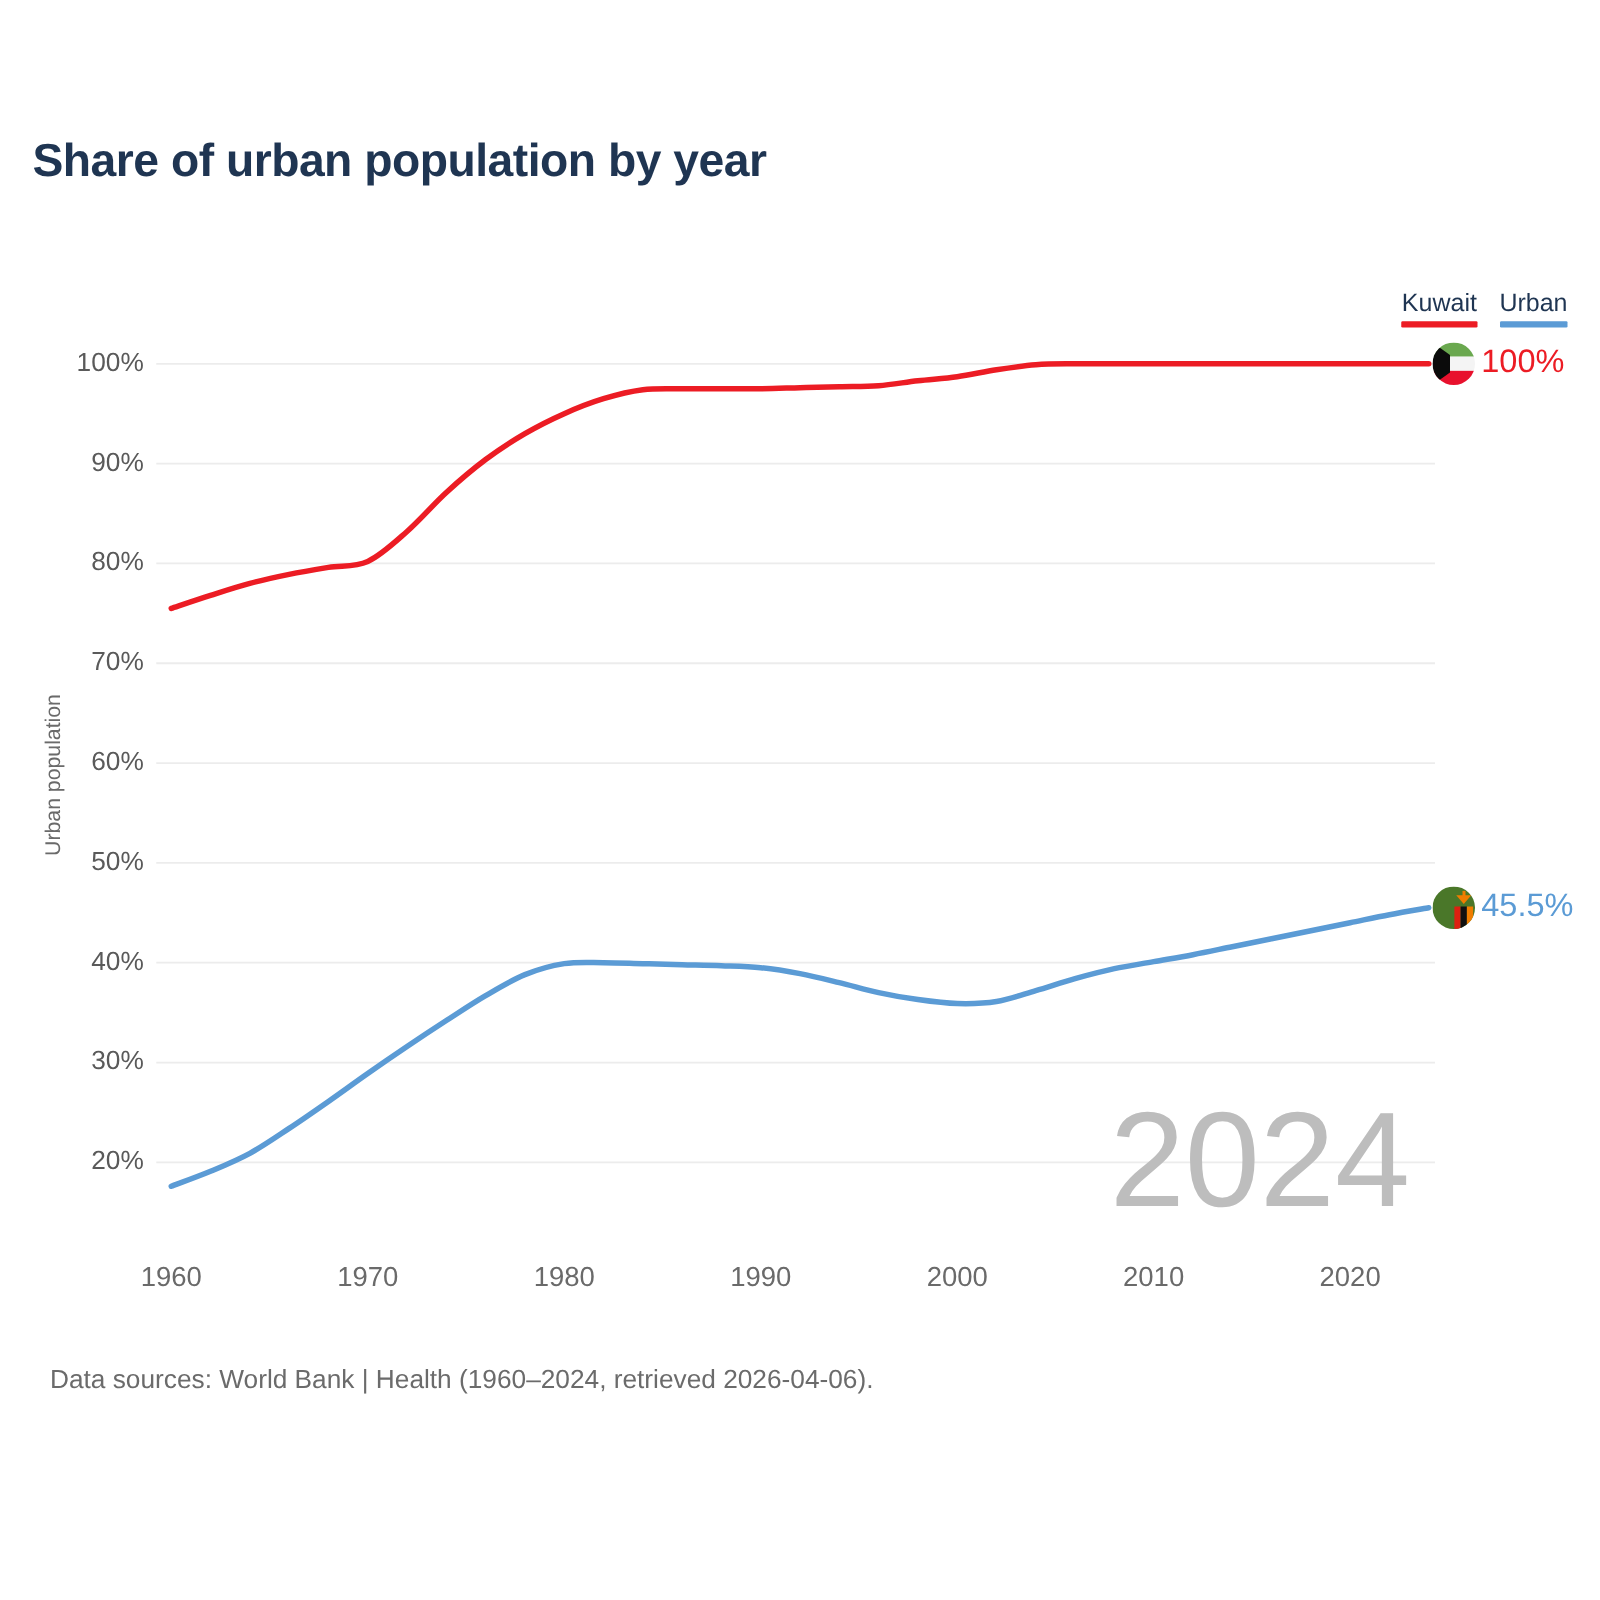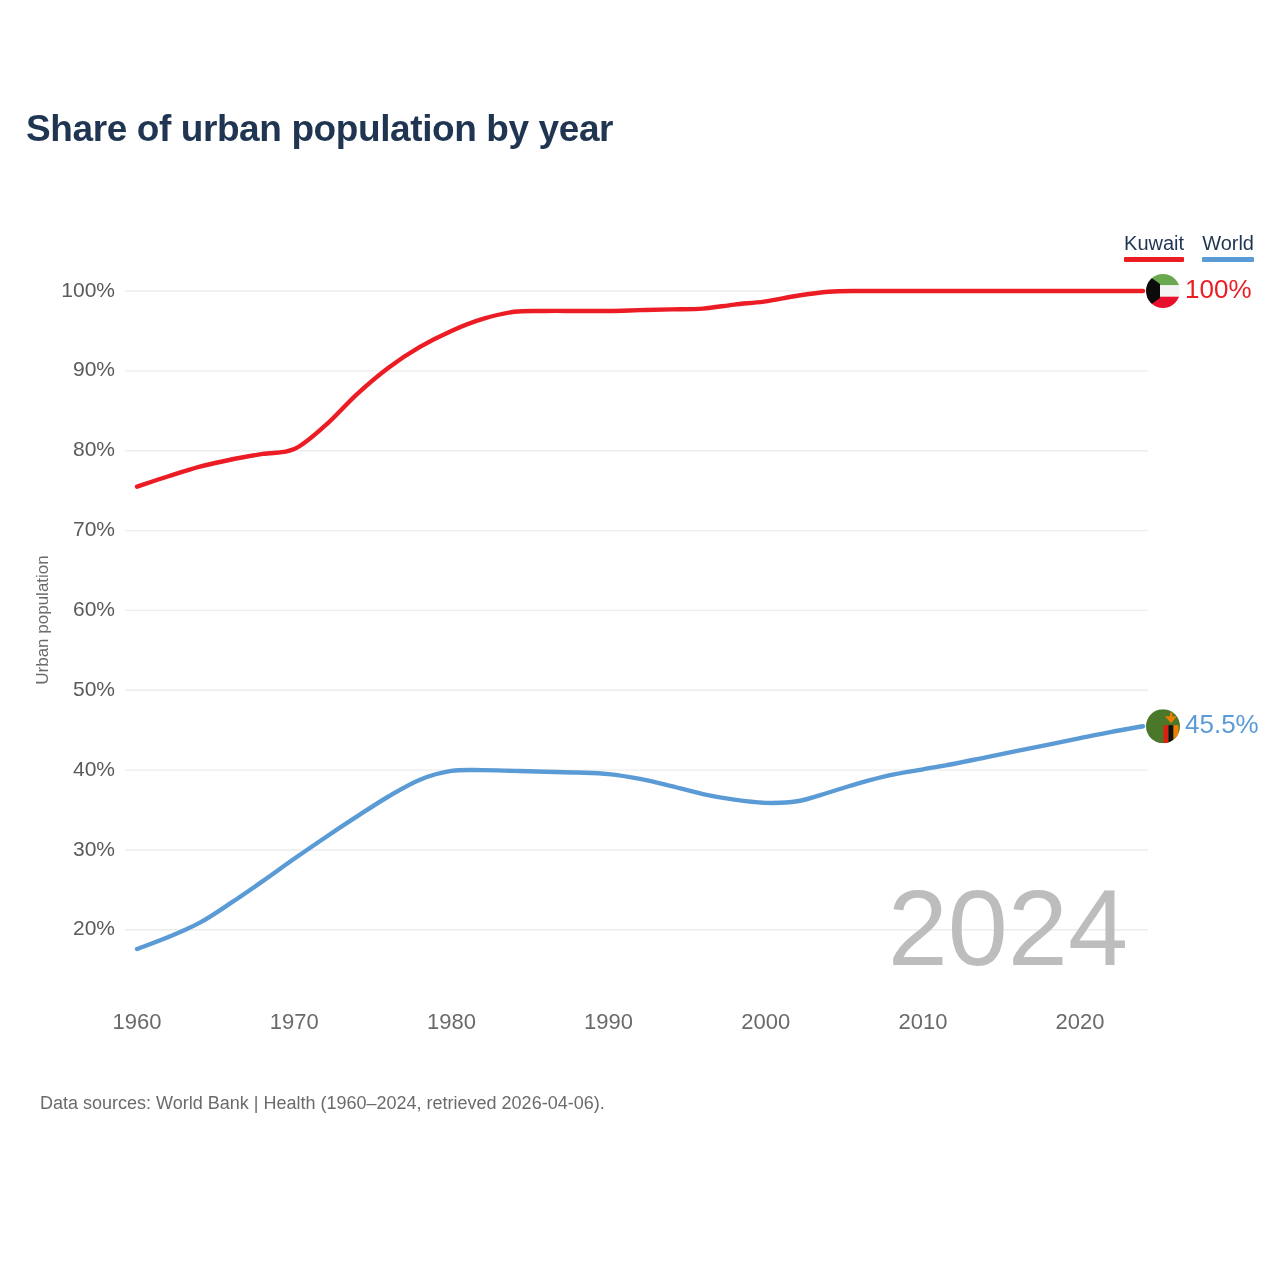--- a/index.html
+++ b/index.html
@@ -109,40 +109,40 @@
   .gridline {
     stroke: #ececec;
     stroke-width: 1.4;
   }
 
   
   #footer {
     position: absolute;
     left: 40px;
     top: 1085px;
-    font-size: 18px;
+    font-size: 21px;
     color: #6b6b6b;
     line-height: 37px;
   }
   .footer-line { white-space: nowrap; }
 </style>
 </head>
 <body>
 
 <div id="chart-card">
 
   <div id="page-title">Share of urban population by year</div>
 
   <div id="legend">
     <div class="legend-item">
       <div class="legend-label">Kuwait</div>
       <div class="legend-rule" style="background:#ec1c24;"></div>
     </div>
     <div class="legend-item">
-      <div class="legend-label">World</div>
+      <div class="legend-label">Urban</div>
       <div class="legend-rule" style="background:#5b9bd5;"></div>
     </div>
   </div>
 
   <div id="plot-area">
     <svg id="plot-svg" width="1280" height="1280" viewBox="0 0 1280 1280" xmlns="http://www.w3.org/2000/svg">
       <defs>
         <clipPath id="kuwaitCircle">
             <circle cx="0" cy="0" r="17"></circle>
           </clipPath>

